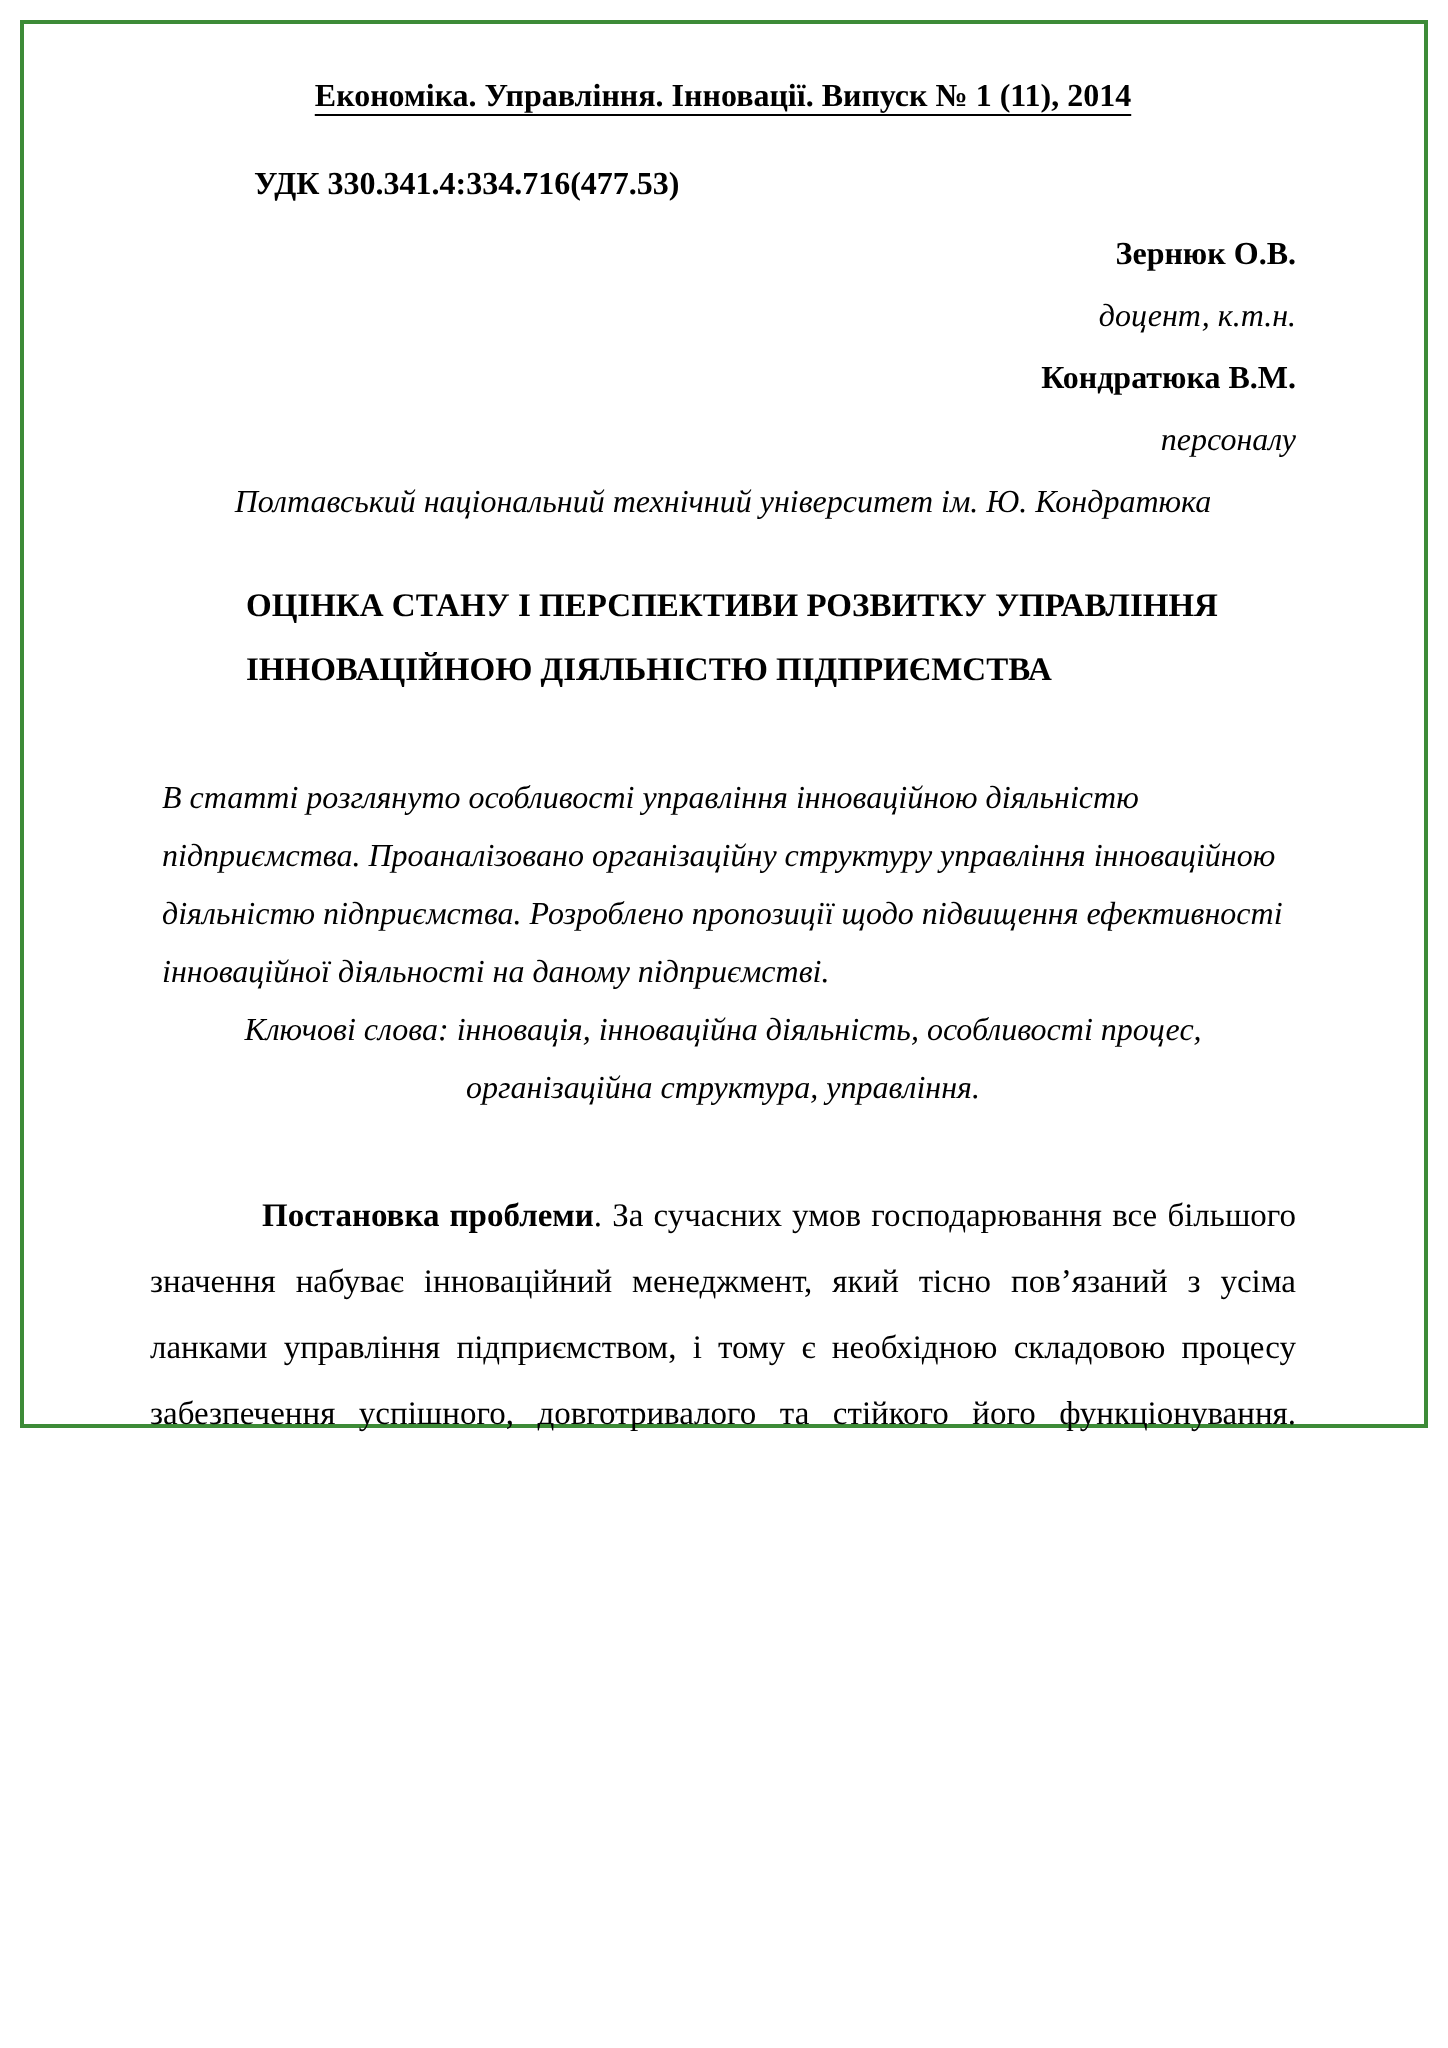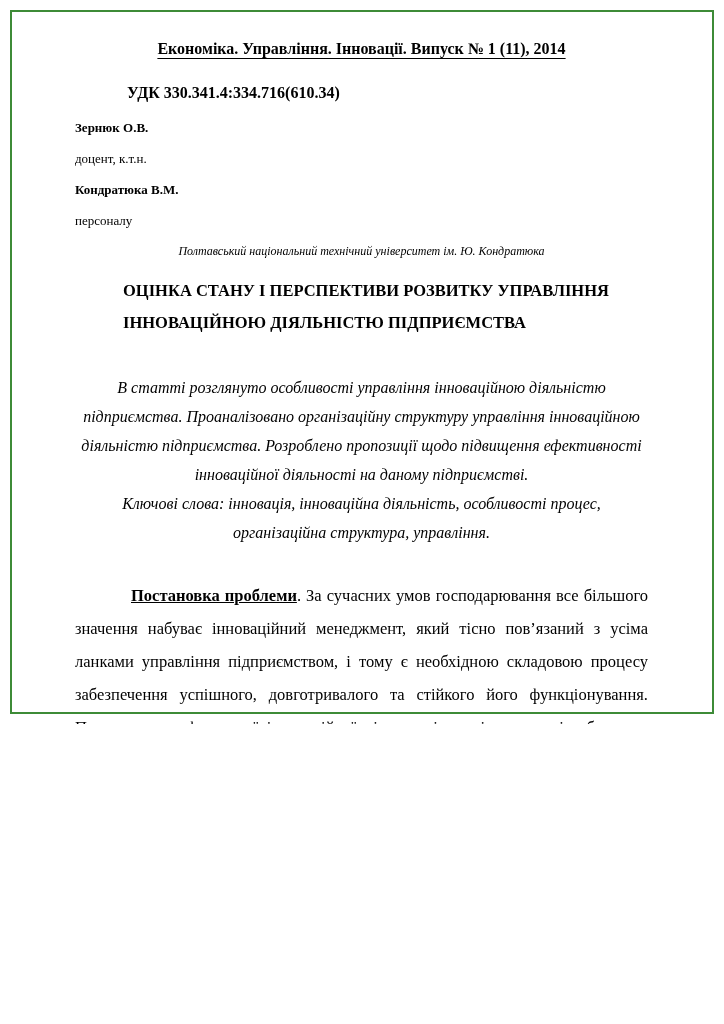--- a/index.html
+++ b/index.html
@@ -37,74 +37,74 @@
     text-underline-offset: 4px;
   }
   .udc {
     margin-top: 26px;
     margin-left: 52px;
     font-weight: bold;
     font-size: 16px;
   }
   .authors {
     margin-top: 10px;
+    text-align: right;
     line-height: 31px;
-    font-size: 13px;
+    font-size: 16px;
   }
   .author-name { font-weight: bold; }
-  .author-role { }
+  .author-role { font-style: italic; }
   .affiliation {
     text-align: center;
     font-style: italic;
-    font-size: 12px;
+    font-size: 16px;
     line-height: 31px;
   }
   .article-title {
-    margin: 8px 0 0 48px;
+    margin: 20px 0 0 48px;
     font-size: 16.5px;
     font-weight: bold;
     line-height: 32px;
     white-space: pre-line;
   }
   .abstract {
     margin-top: 34px;
-    text-align: center;
     font-style: italic;
     font-size: 16px;
     line-height: 29px;
     padding: 0 6px;
   }
   .keywords {
     text-align: center;
     font-style: italic;
     font-size: 16px;
     line-height: 29px;
     padding: 0 30px;
   }
   .body-paragraph {
     margin: 32px 0 0 0;
     font-size: 16.5px;
     line-height: 33px;
     text-align: justify;
     text-indent: 56px;
   }
-  .body-lead { font-weight: bold; text-decoration: underline; }
+  .body-lead { font-weight: bold; }
 </style>
 </head>
 <body>
 
 <div class="page">
   <div class="frame">
     <div class="content">
 
       <div class="journal-header">
         <span>Економіка. Управління. Інновації. Випуск № 1 (11), 2014</span>
       </div>
 
-      <div class="udc">УДК 330.341.4:334.716(610.34)</div>
+      <div class="udc">УДК 330.341.4:334.716(477.53)</div>
 
       <div class="authors">
         <div class="author-name">Зернюк О.В.</div>
         <div class="author-role">доцент, к.т.н.</div>
         <div class="author-name">Кондратюка В.М.</div>
         <div class="author-role">персоналу</div>
       </div>
 
       <div class="affiliation">Полтавський національний технічний університет ім. Ю. Кондратюка</div>
 

